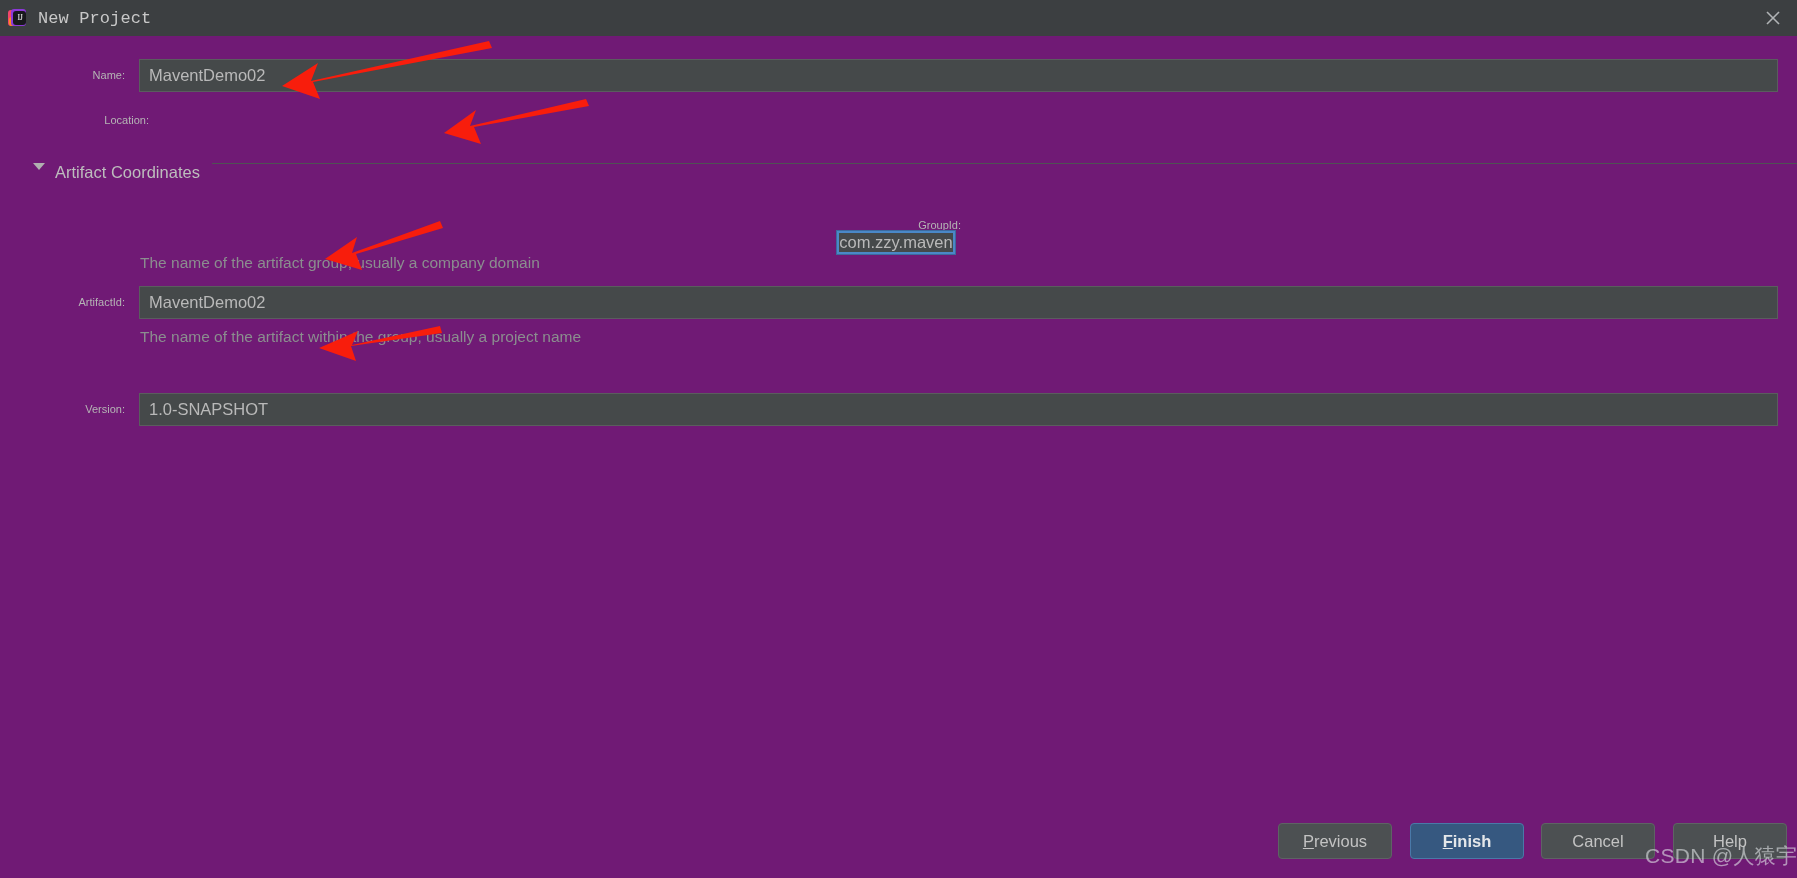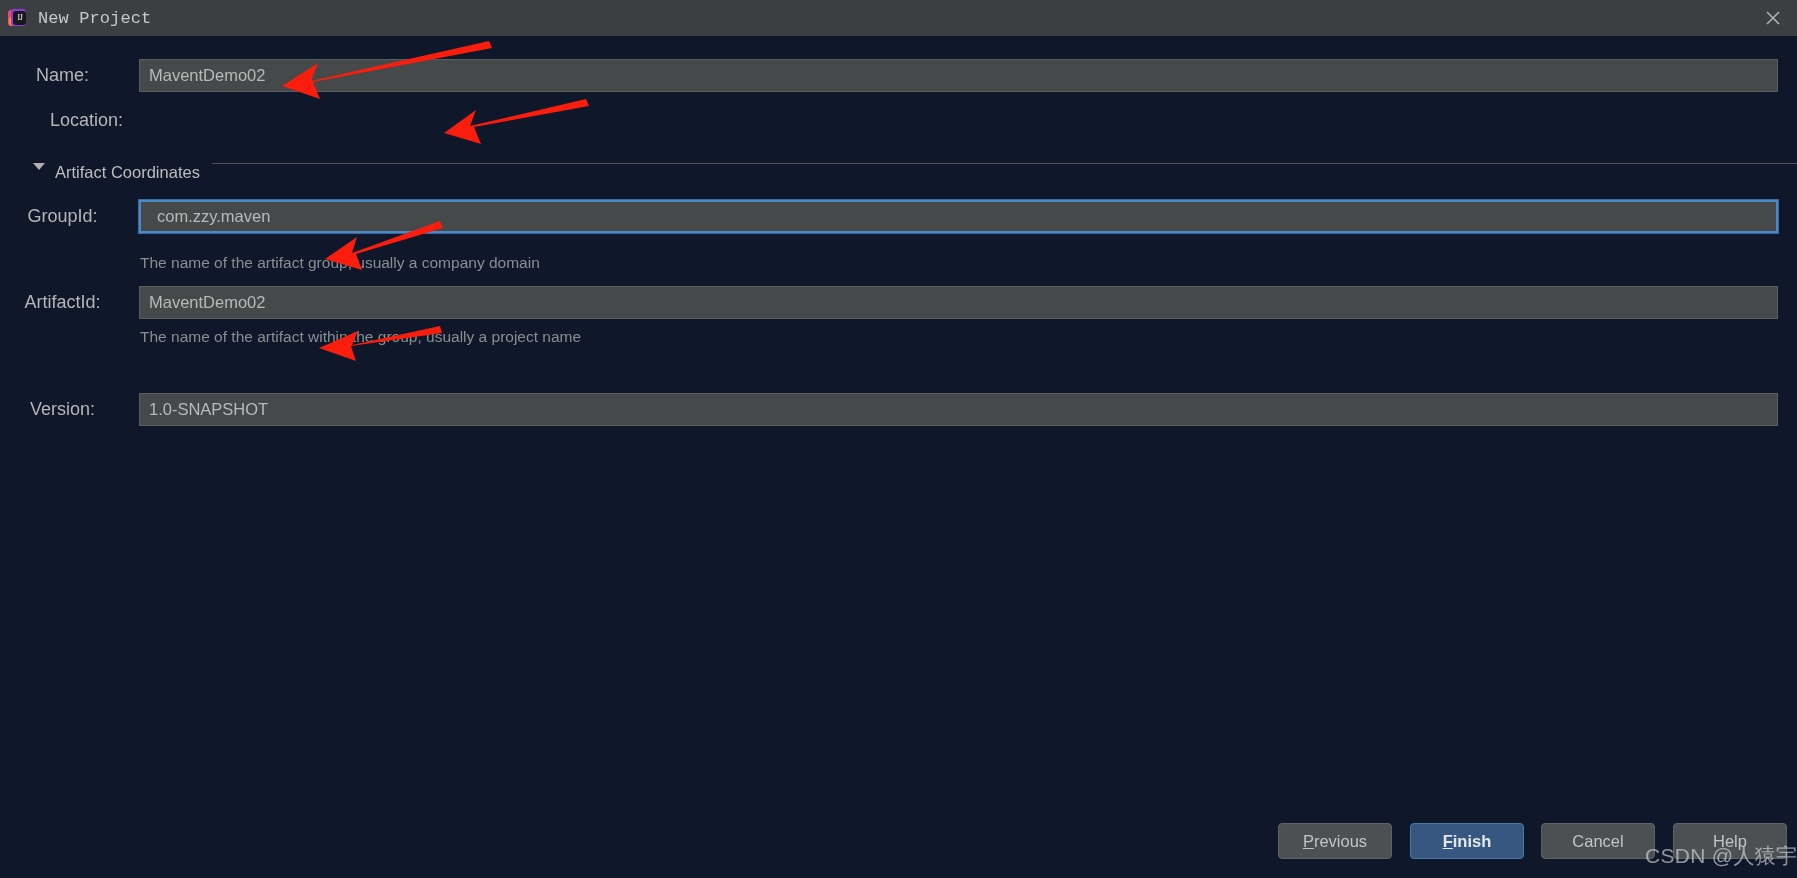--- a/index.html
+++ b/index.html
@@ -14,21 +14,21 @@
     font-family: "Liberation Sans", sans-serif;
     color: #bbbbbb;
     -webkit-font-smoothing: antialiased;
   }
 
   
   .dialog {
     position: relative;
     width: 1797px;
     height: 878px;
-    background: #0f172a;
+    background: #701a75;
     box-sizing: border-box;
     overflow: hidden;
   }
 
   
   .titlebar {
     position: absolute;
     left: 0; top: 0;
     width: 1797px;
     height: 36px;
@@ -88,22 +88,22 @@
   .row {
     position: absolute;
     left: 0;
     width: 1797px;
     height: 34px;
     display: flex;
     align-items: center;
   }
   .label {
     width: 125px;
-    text-align: center;
-    font-size: 18px;
+    text-align: right;
+    font-size: 11px;
     color: #b5b5b5;
     padding-right: 0;
     box-sizing: border-box;
     flex: 0 0 auto;
     white-space: nowrap;
   }
   .field {
     position: relative;
     margin-left: 14px;
     height: 33px;
@@ -119,21 +119,21 @@
     padding-left: 9px;
     font-size: 16.5px;
     color: #b9b9b9;
     white-space: nowrap;
     overflow: hidden;
   }
   .field.focused {
     border: 2px solid #4a88c7;
     outline: 1px solid #3c6a9e;
   }
-  .field.focused .value { padding-left: 16px; }
+  .field.focused .value { padding-left: 0; }
 
   .browse-icon {
     position: absolute;
     right: 4px;
     top: 50%;
     transform: translateY(-50%);
     width: 26px;
     height: 26px;
     display: flex;
     align-items: center;
@@ -274,21 +274,21 @@
     <div class="row" style="top:67px;margin-left:24px;">
       <div class="label">Location:</div>
     </div>
 
     <div class="section" style="top:127px;">
       <div class="tri"></div>
       <div class="sec-title">Artifact Coordinates</div>
       <div class="sec-line"></div>
     </div>
 
-    <div class="row" style="top:163px;">
+    <div class="row" style="top:183px;flex-direction:column;">
       <div class="label">GroupId:</div>
       <div class="field focused">
         <div class="value">com.zzy.maven</div>
       </div>
     </div>
     <div class="hint" style="top:218px;">The name of the artifact group, usually a company domain</div>
 
     <div class="row" style="top:249px;">
       <div class="label">ArtifactId:</div>
       <div class="field">

